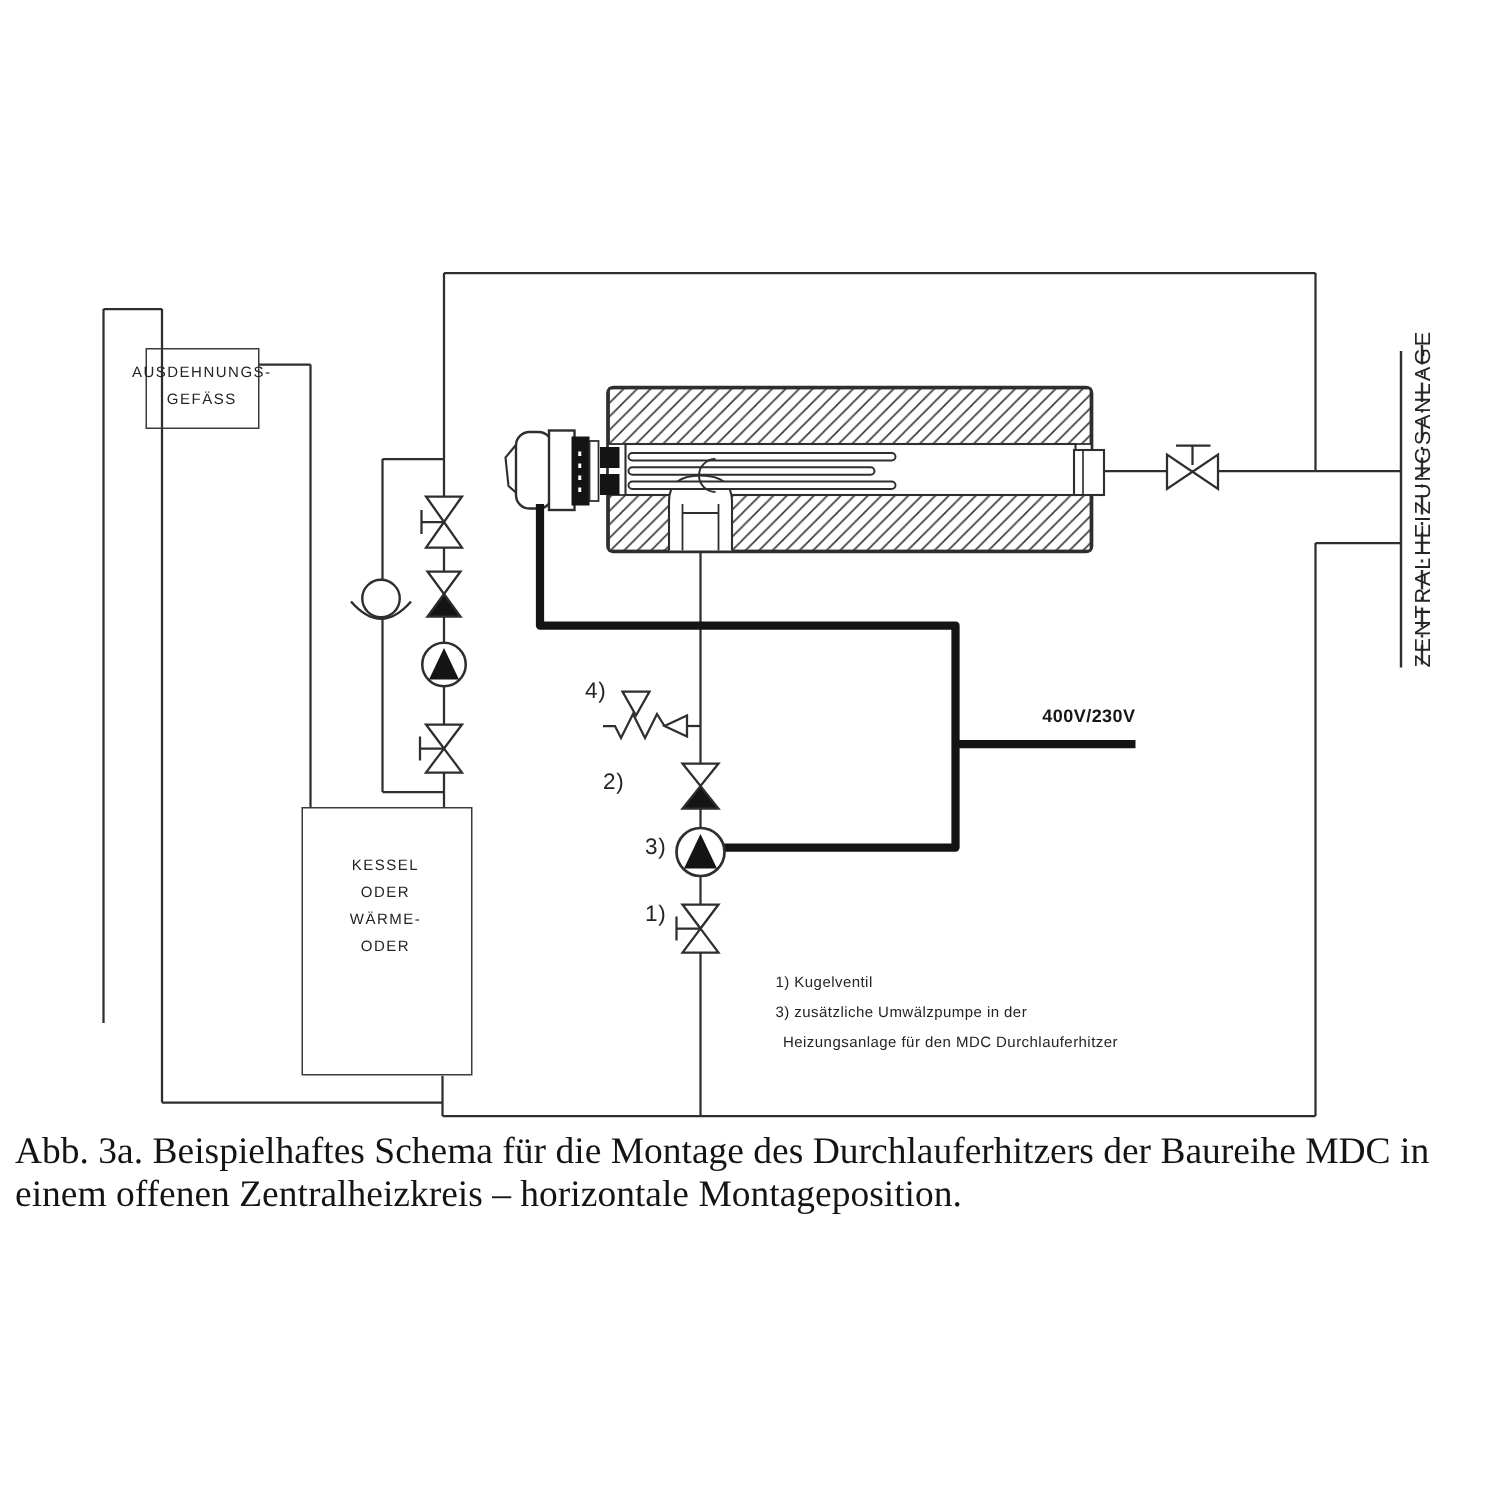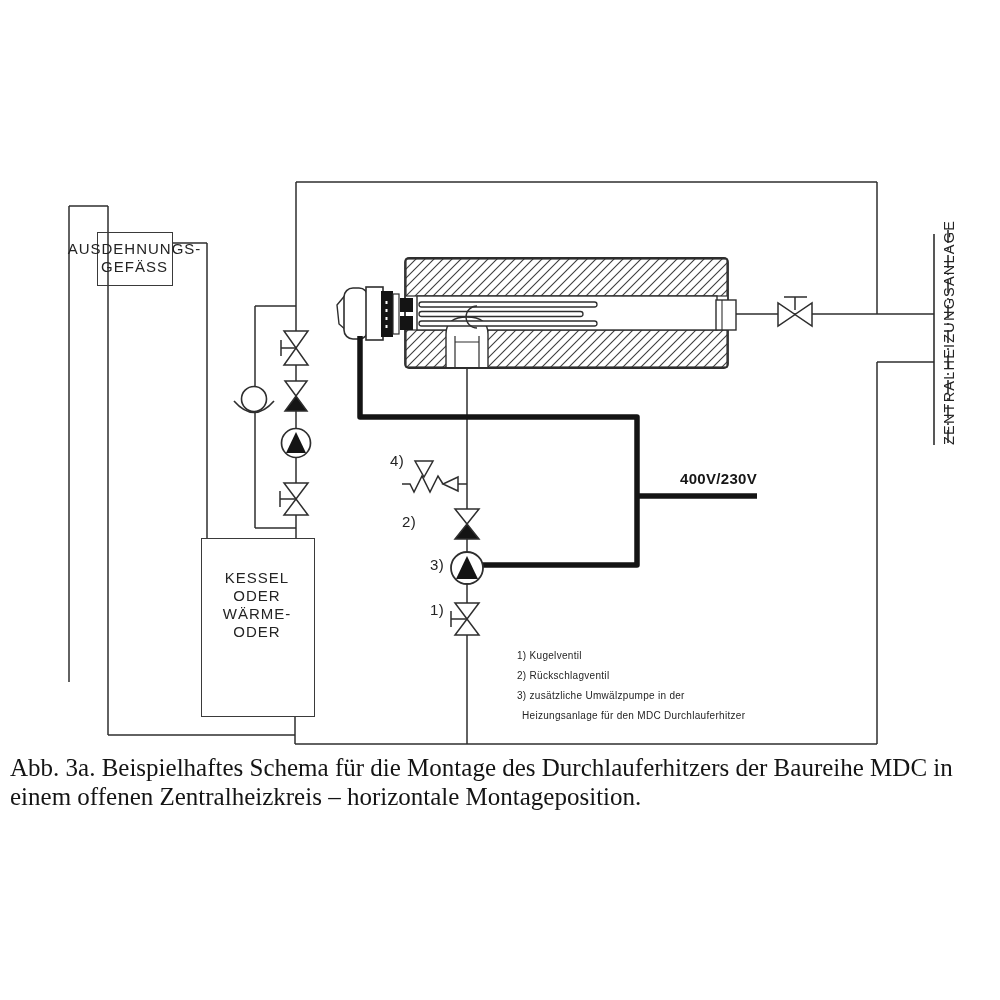--- a/index.html
+++ b/index.html
@@ -1,30 +1,30 @@
 <!DOCTYPE html>
 <html><head>
 <meta charset="utf-8">
 <style>
   html,body{margin:0;padding:0;background:#ffffff;}
   #page{position:relative;width:1000px;height:1000px;background:#ffffff;overflow:hidden;
         font-family:"Liberation Sans",sans-serif;color:#222;}
   #schematic{position:absolute;left:0;top:0;z-index:1;}
   .lbl{position:absolute;z-index:2;color:#242424;}
-  .boxlbl{letter-spacing:1px;font-size:15px;line-height:18px;text-align:center;}
+  .boxlbl{letter-spacing:1px;font-size:10px;line-height:18px;text-align:center;}
   #expansion-box{position:absolute;left:97px;top:232px;width:74px;height:52px;
                  border:1.6px solid #3a3a3a;background:transparent;z-index:1;}
   #expansion-label{left:62px;top:240px;width:145px;}
   #boiler-box{position:absolute;left:201px;top:538px;width:112px;height:177px;
               border:1.6px solid #3a3a3a;background:#fff;z-index:1;}
   #boiler-label{left:201px;top:569px;width:112px;}
   #zha-label{left:941px;top:240px;height:205px;font-size:14.5px;letter-spacing:1.2px;
              writing-mode:vertical-rl;transform:rotate(180deg);white-space:nowrap;}
   #power-label{left:657px;top:470px;width:100px;text-align:right;
-               font-weight:bold;font-size:15px;letter-spacing:.3px;color:#161616;}
+               font-weight:bold;font-size:12px;letter-spacing:.3px;color:#161616;}
   .callout{font-size:15px;letter-spacing:.5px;}
   #callout-4{left:390px;top:452px;}
   #callout-2{left:402px;top:513px;}
   #callout-3{left:430px;top:556px;}
   #callout-1{left:430px;top:601px;}
   #legend{left:517px;top:646px;width:370px;font-size:10px;line-height:20px;letter-spacing:.3px;}
   .legend-line{white-space:nowrap;}
   .legend-line.indent{padding-left:5px;}
   #caption{left:10px;top:753px;width:985px;font-family:"Liberation Serif",serif;
            font-size:25px;line-height:29px;color:#141414;}
@@ -193,21 +193,20 @@
 
   <div id="power-label" class="lbl">400V/230V</div>
 
   <div id="callout-4" class="lbl callout">4)</div>
   <div id="callout-2" class="lbl callout">2)</div>
   <div id="callout-3" class="lbl callout">3)</div>
   <div id="callout-1" class="lbl callout">1)</div>
 
   <div id="legend" class="lbl">
     <div class="legend-line">1) Kugelventil</div>
-    <div class="legend-line">2) Rückschlagventil</div>
     <div class="legend-line">3) zusätzliche Umwälzpumpe in der</div>
     <div class="legend-line indent">Heizungsanlage für den MDC Durchlauferhitzer</div>
   </div>
 
   <div id="caption" class="lbl">
     <div>Abb. 3a. Beispielhaftes Schema für die Montage des Durchlauferhitzers der Baureihe MDC in</div>
     <div>einem offenen Zentralheizkreis – horizontale Montageposition.</div>
   </div>
 
 </div>

